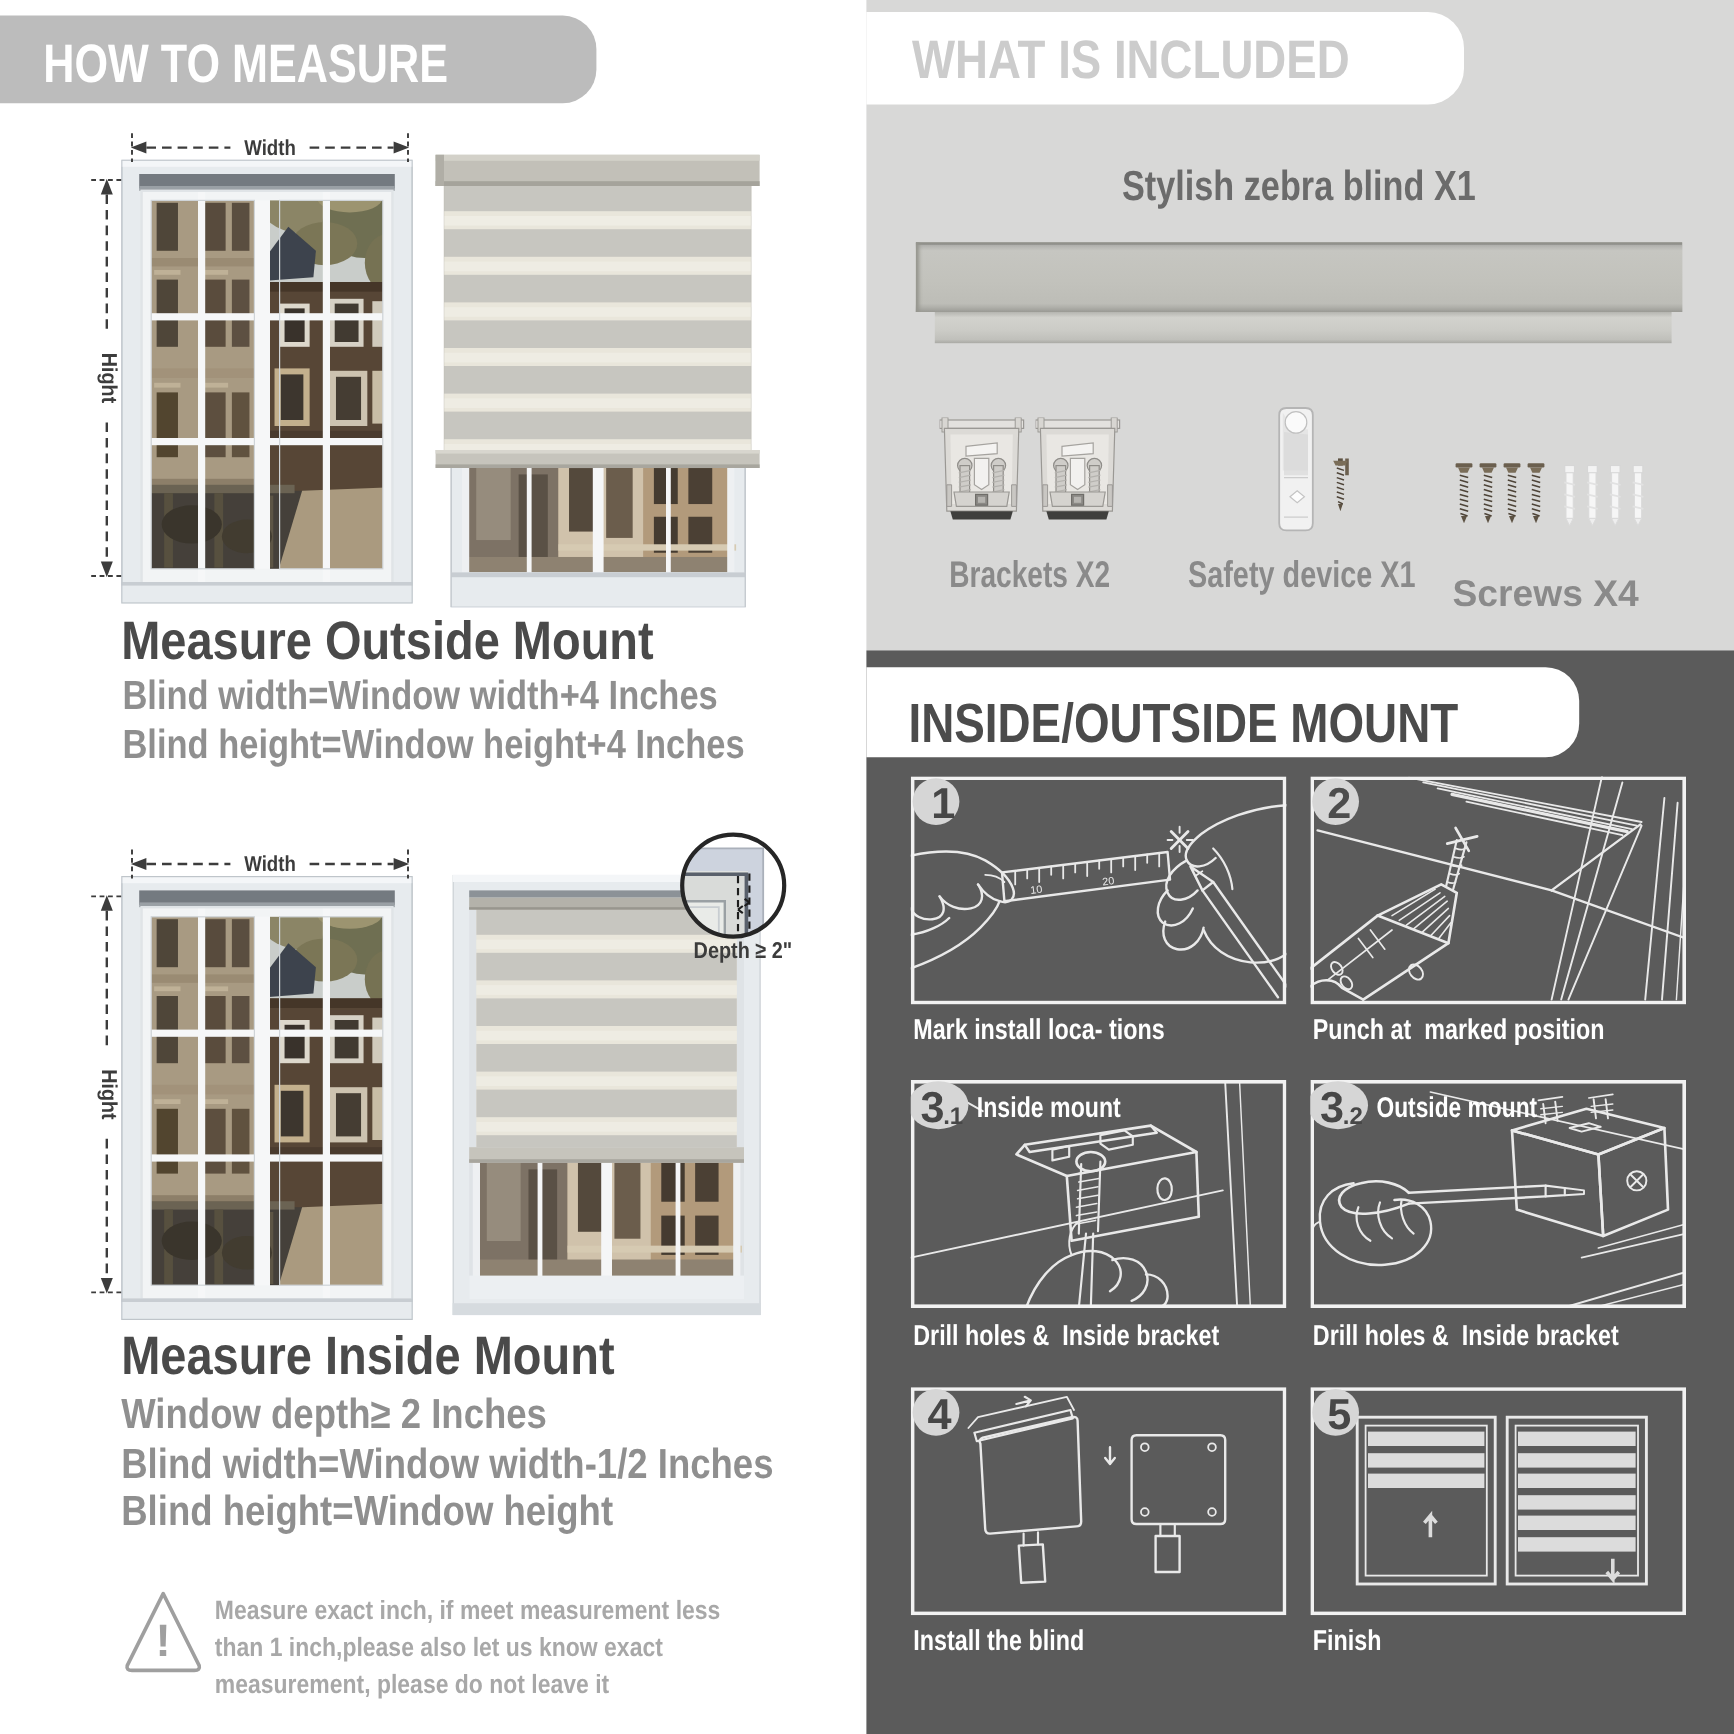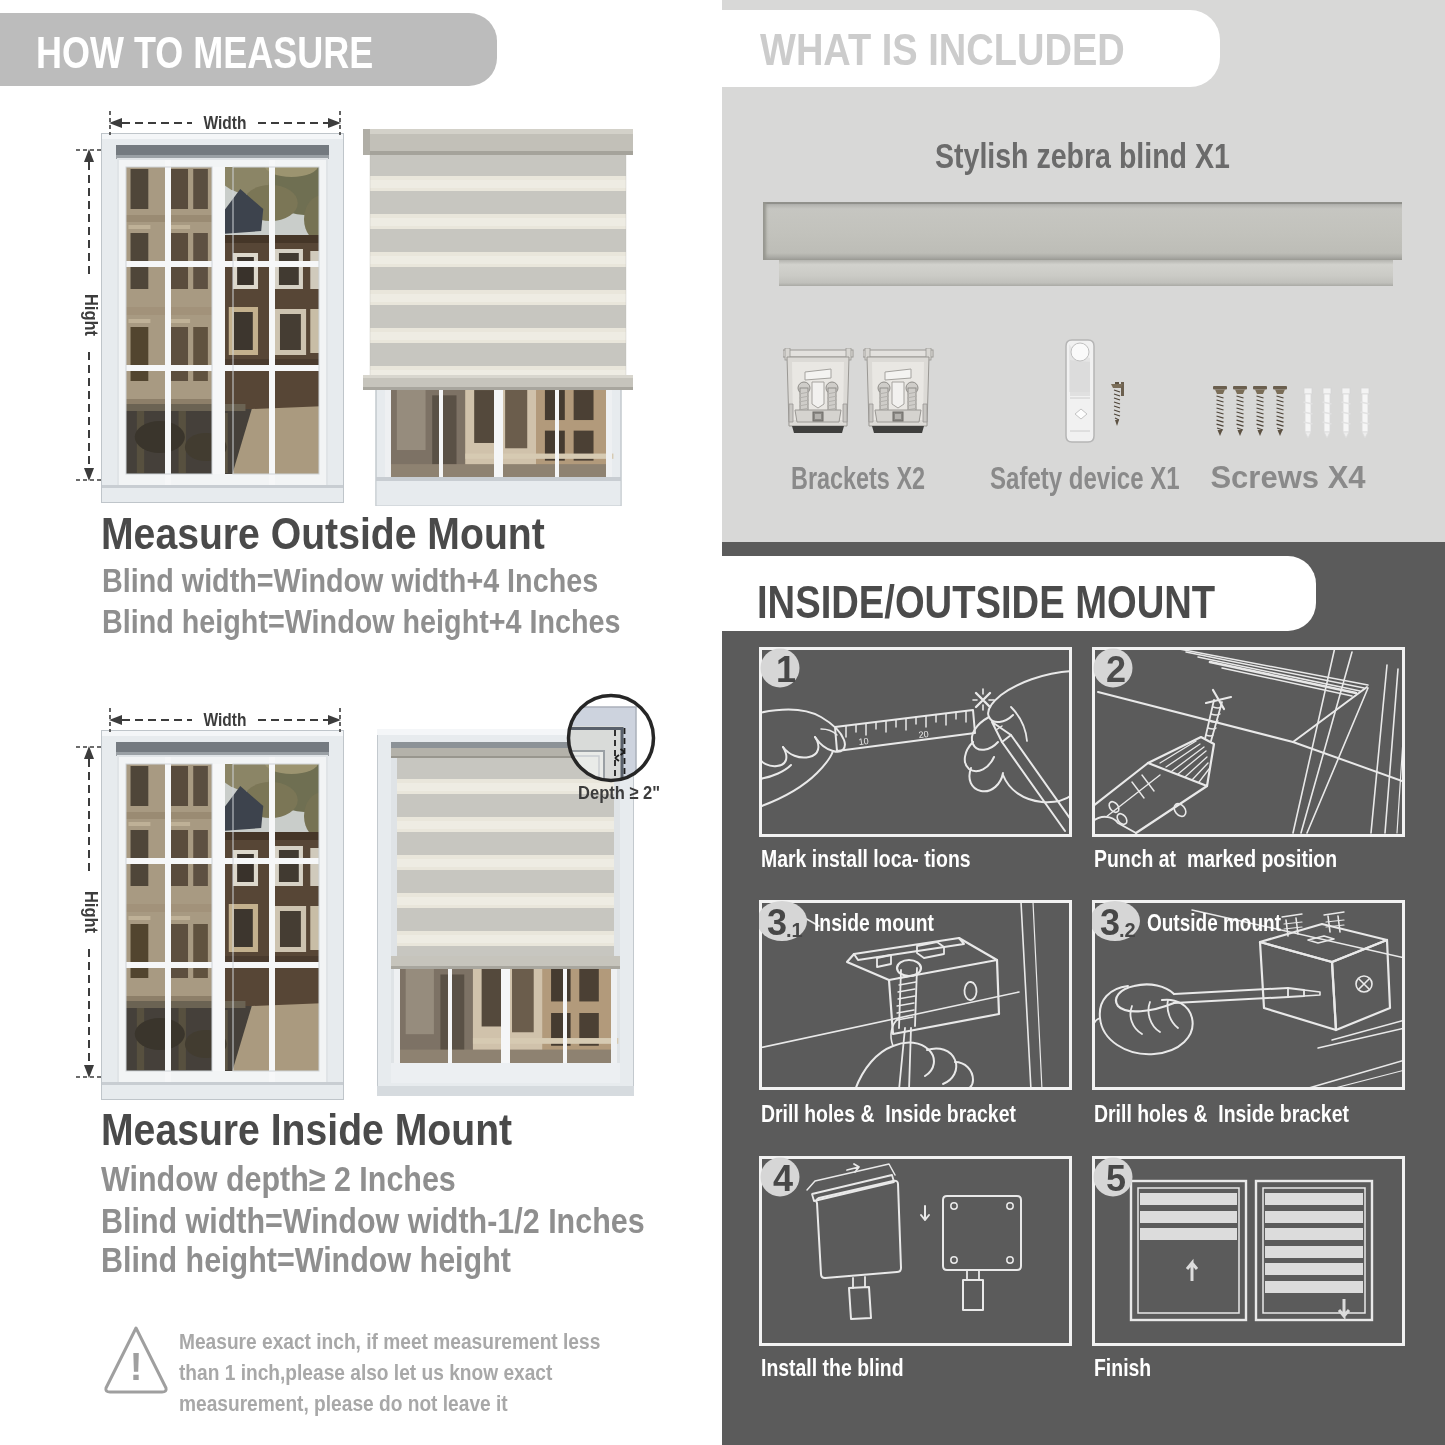--- a/index.html
+++ b/index.html
@@ -249,21 +249,21 @@
 <use href="#screwB" x="0" y="0" transform="translate(50,4)"></use>
 <use href="#screwB" x="0" y="0" transform="translate(70,4)"></use>
 <use href="#anchor" transform="translate(98,6)"></use>
 <use href="#anchor" transform="translate(117,6)"></use>
 <use href="#anchor" transform="translate(136,6)"></use>
 <use href="#anchor" transform="translate(155,6)"></use>
 </svg>
 
 <div class="abs" style="left:791px;top:461px;white-space:nowrap;font-size:31px;font-weight:bold;color:#8a8a8a;transform:scaleX(0.755);transform-origin:0 0;">Brackets X2</div>
 <div class="abs" style="left:990px;top:461px;white-space:nowrap;font-size:31px;font-weight:bold;color:#8a8a8a;transform:scaleX(0.775);transform-origin:0 0;">Safety device X1</div>
-<div class="abs" style="left:1288px;top:460px;white-space:nowrap;transform:translateX(-50%);font-size:31px;font-weight:bold;color:#8a8a8a;">Screws X4</div>
+<div class="abs" style="left:1288px;top:477px;white-space:nowrap;transform:translateX(-50%);font-size:31px;font-weight:bold;color:#8a8a8a;">Screws X4</div>
 
 <div class="abs" style="left:722px;top:542px;width:723px;height:903px;background:#5b5b5b;"></div>
 <div class="abs" style="left:722px;top:556px;width:594px;height:75px;background:#ffffff;border-radius:0 28px 28px 0;"></div>
 <div class="abs" style="left:757px;top:575px;font-size:46px;font-weight:bold;color:#4b4b4b;transform:scaleX(0.83);transform-origin:0 0;white-space:nowrap;">INSIDE/OUTSIDE MOUNT</div>
 
 <svg class="abs" style="left:759px;top:647px;" width="313" height="190" viewBox="0 0 313 190">
   <g fill="none" stroke="#e9e9e9" stroke-width="2" stroke-linecap="round" stroke-linejoin="round">
 
     <path d="M76,80 L214,63 L216,86 L78,104 Z"></path>
     <g stroke-width="1.5">

